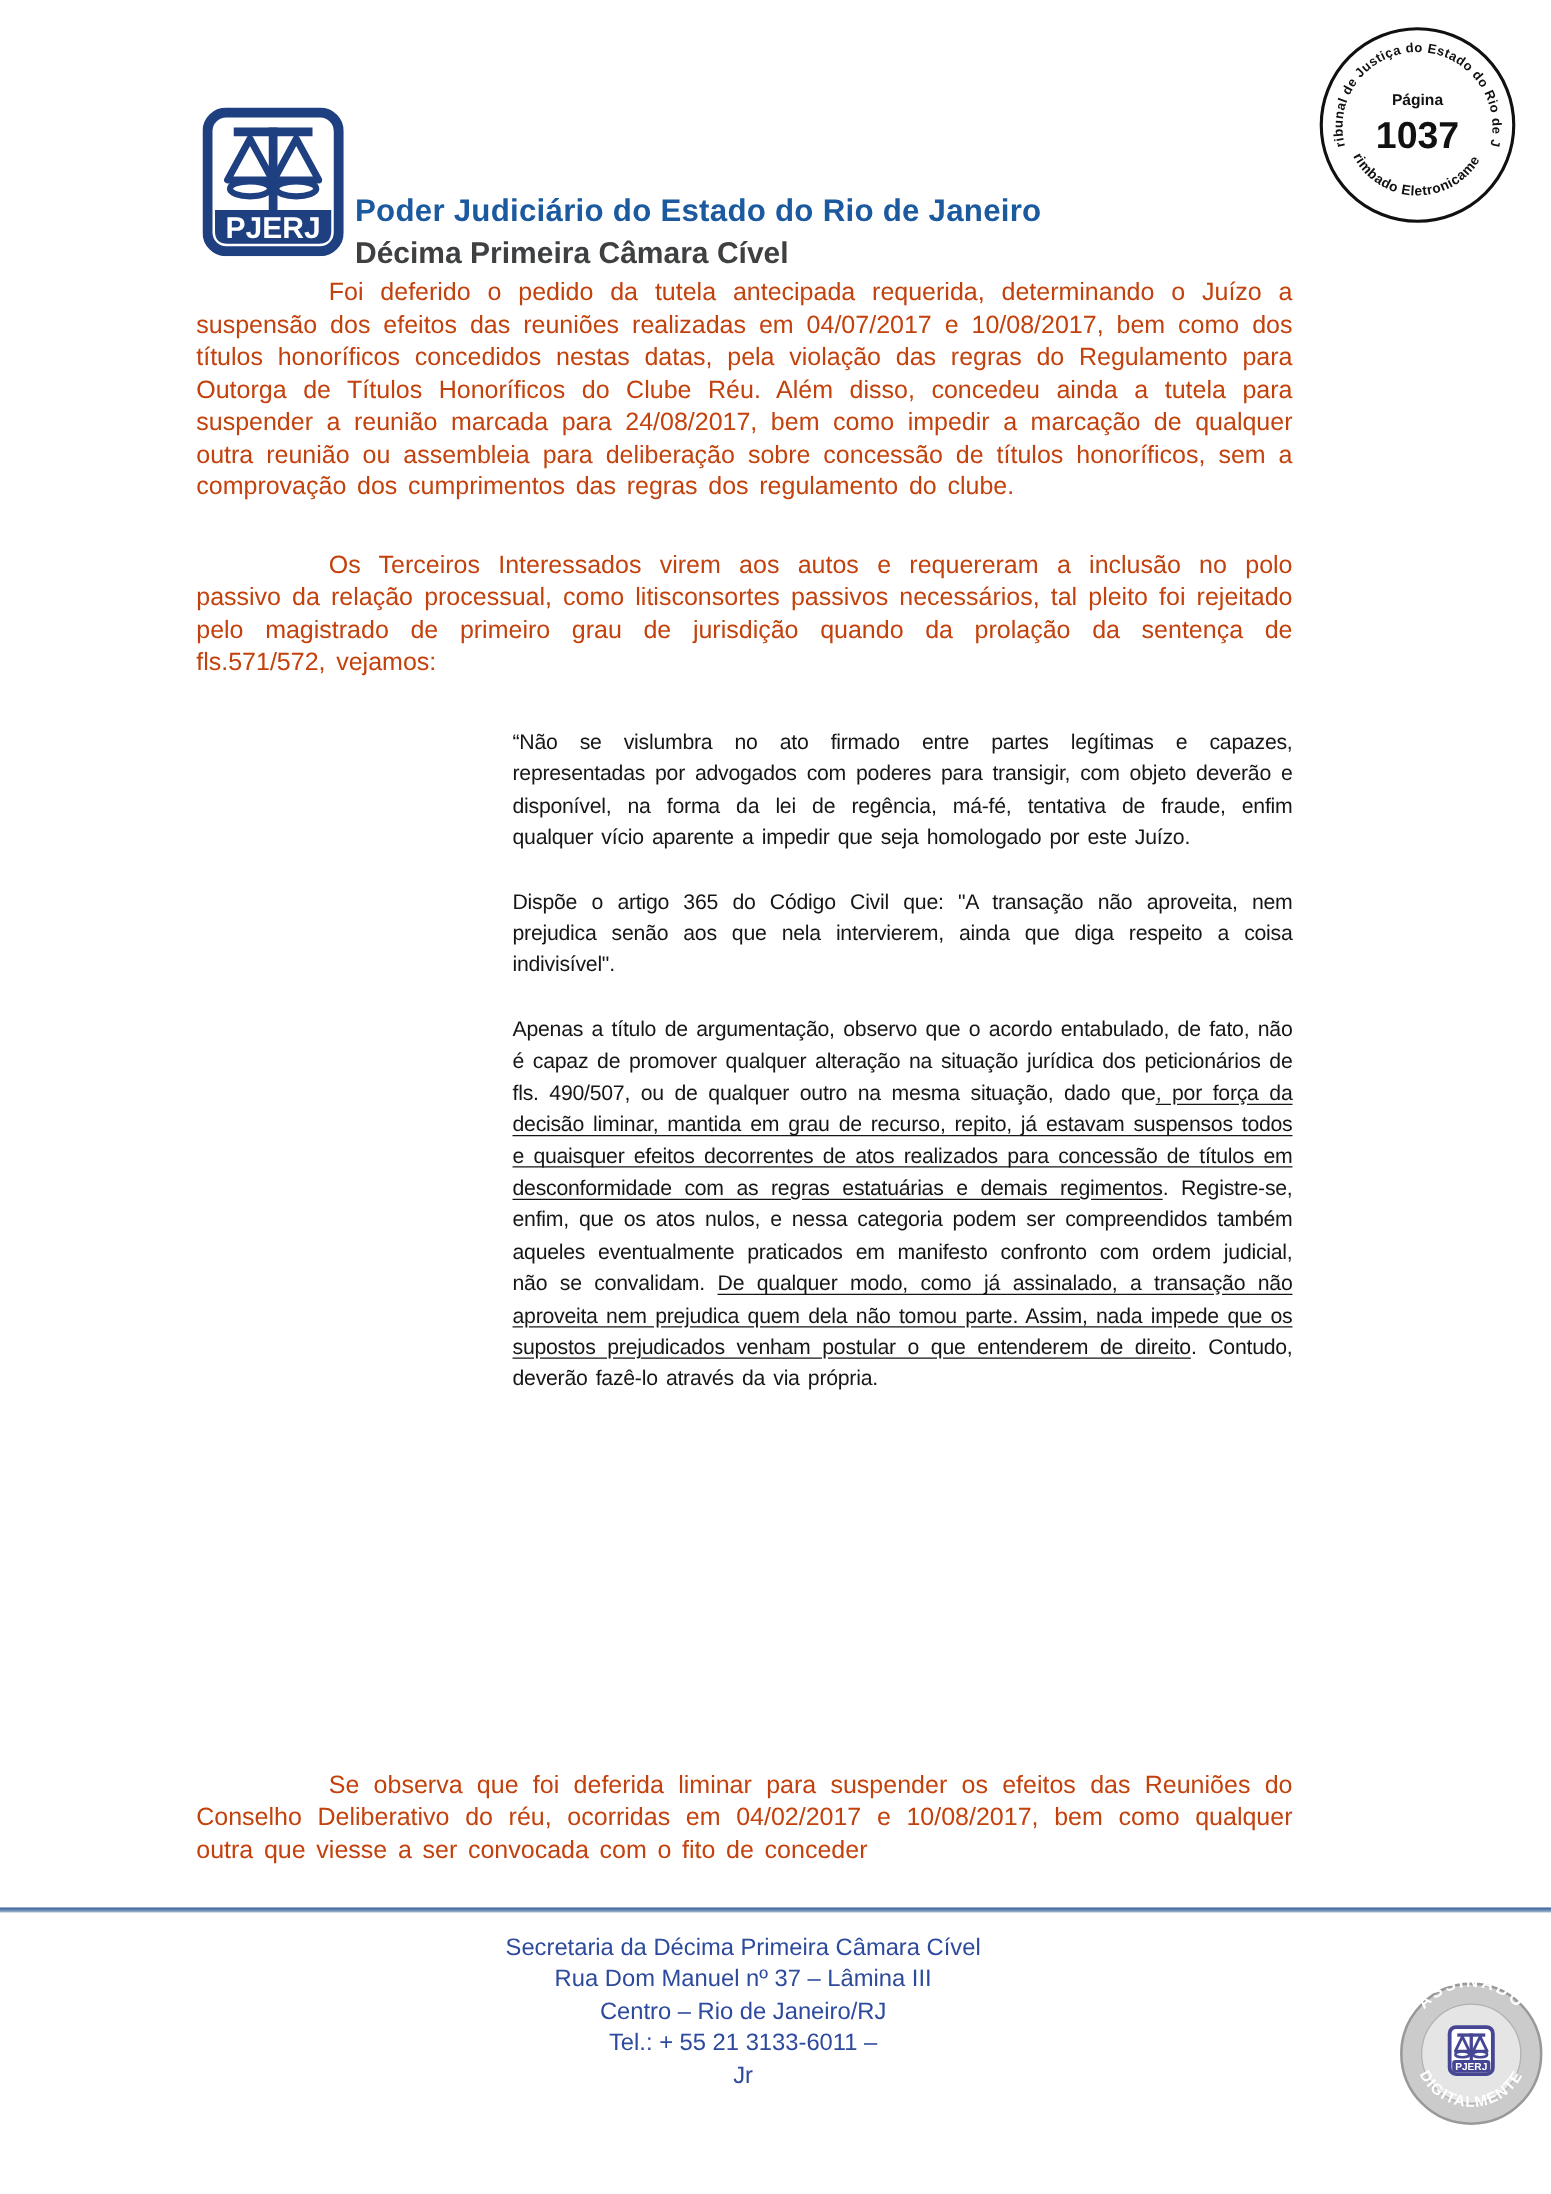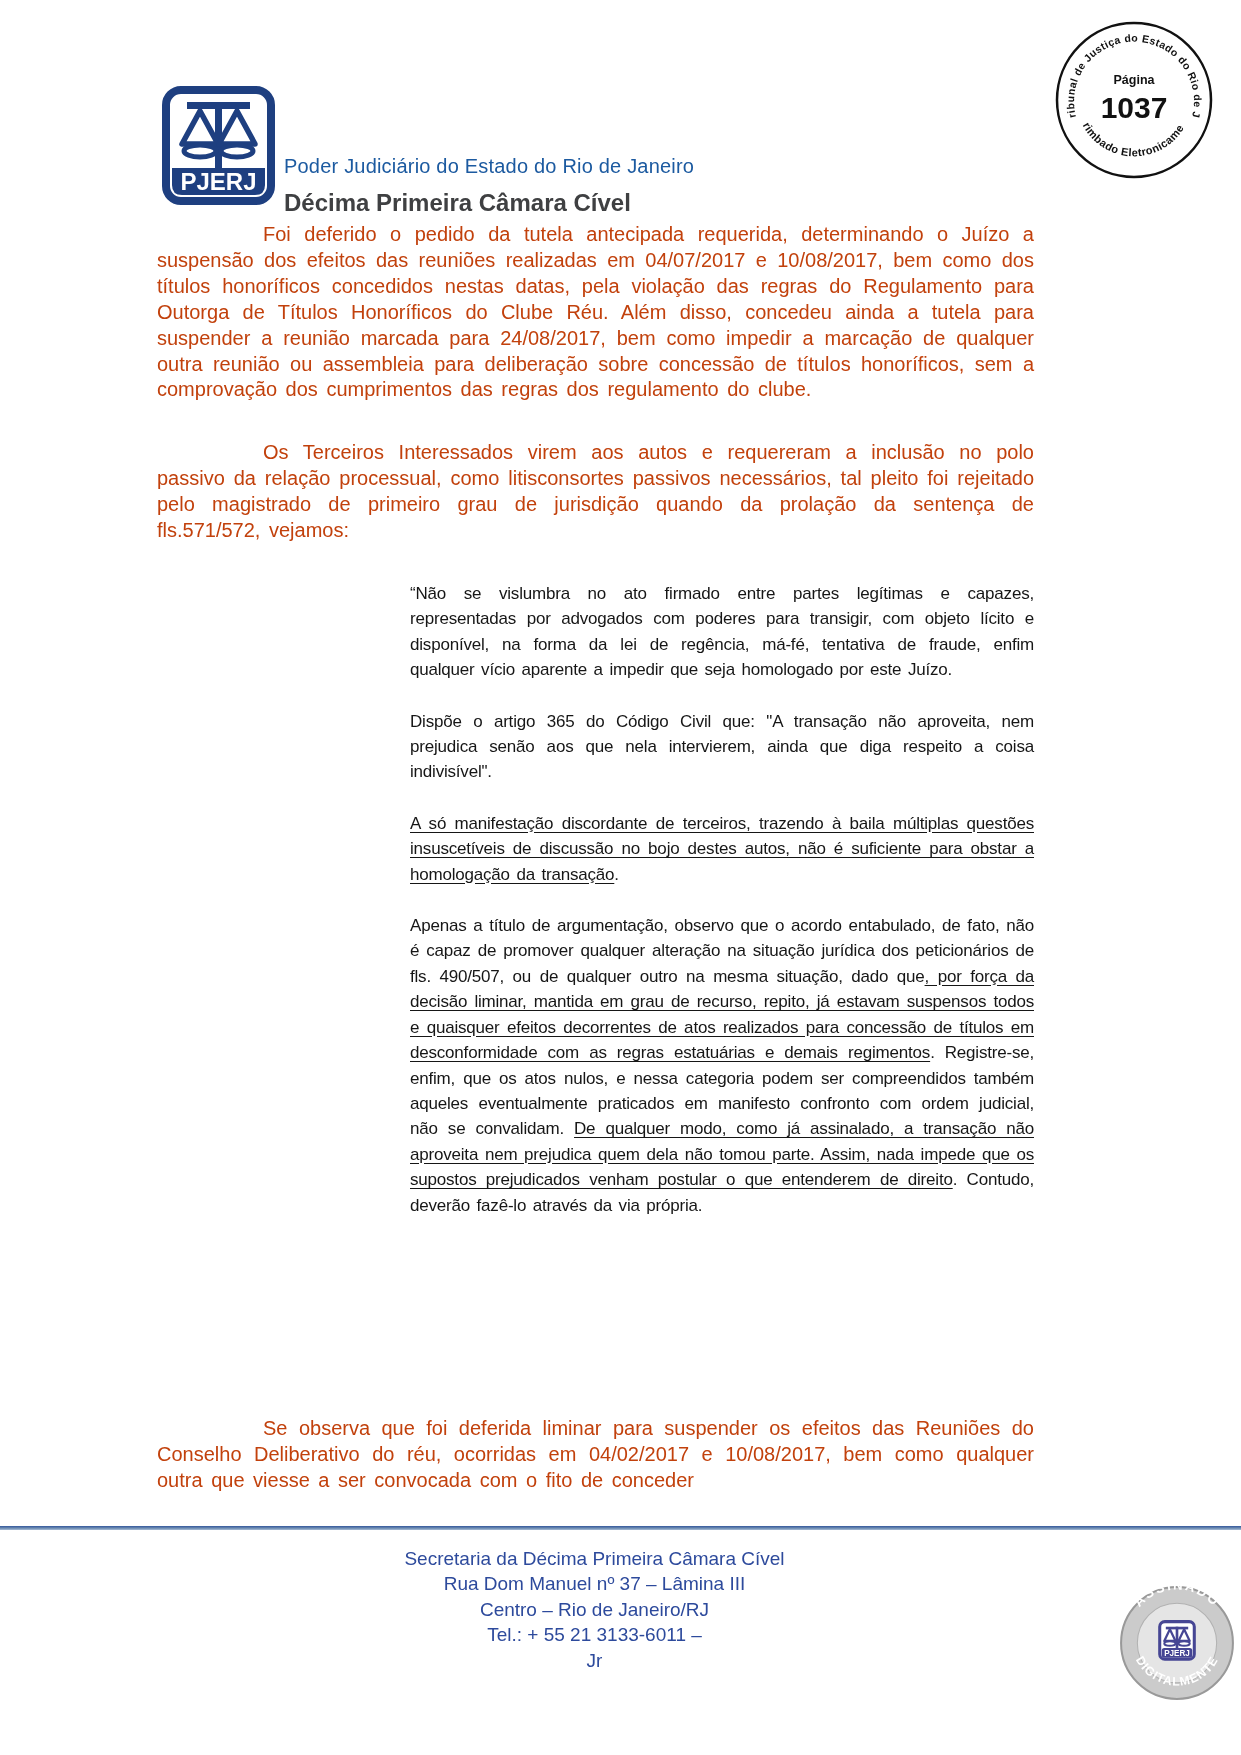--- a/index.html
+++ b/index.html
@@ -3,21 +3,21 @@
 <meta charset="utf-8">
 <style>
   html,body { margin:0; padding:0; background:#ffffff; }
   .page {
     position:relative; width:1241px; height:1755px; background:#ffffff;
     font-family:"Liberation Sans", sans-serif; color:#1b1b1b; overflow:hidden;
   }
   
   .logo { position:absolute; left:162px; top:86px; width:113px; height:119px; }
   .org-title {
-    position:absolute; left:284px; top:155px; font-size:20px; font-weight:normal;
+    position:absolute; left:284px; top:155px; font-size:25px; font-weight:bold;
     color:#1c5aa0; letter-spacing:0.2px; white-space:nowrap;
   }
   .division-title {
     position:absolute; left:284px; top:189px; font-size:24px; font-weight:bold;
     color:#3f4042; white-space:nowrap;
   }
   .stamp { position:absolute; left:1052px; top:18px; width:164px; height:164px; }
   
   .para {
     position:absolute; left:157px; width:877px; font-size:20px; line-height:25.9px;
@@ -83,23 +83,22 @@
       </text>
       <text x="82" y="66" text-anchor="middle" font-size="12.5" font-weight="bold" fill="#111111">Página</text>
       <text x="82" y="100" text-anchor="middle" font-size="30" font-weight="bold" fill="#111111">1037</text>
     </svg>
   </div>
 
   <div class="para indent p1">Foi deferido o pedido da tutela antecipada requerida, determinando o Juízo a suspensão dos efeitos das reuniões realizadas em 04/07/2017 e 10/08/2017, bem como dos títulos honoríficos concedidos nestas datas, pela violação das regras do Regulamento para Outorga de Títulos Honoríficos do Clube Réu. Além disso, concedeu ainda a tutela para suspender a reunião marcada para 24/08/2017, bem como impedir a marcação de qualquer outra reunião ou assembleia para deliberação sobre concessão de títulos honoríficos, sem a comprovação dos cumprimentos das regras dos regulamento do clube.</div>
   <div class="para indent p2">Os Terceiros Interessados virem aos autos e requereram a inclusão no polo passivo da relação processual, como litisconsortes passivos necessários, tal pleito foi rejeitado pelo magistrado de primeiro grau de jurisdição quando da prolação da sentença de fls.571/572, vejamos:</div>
 
   <div class="quote">
-    <p>“Não se vislumbra no ato firmado entre partes legítimas e capazes, representadas por advogados com poderes para transigir, com objeto lícito e disponível, na forma da lei de regência, má-fé, tentativa de fraude, enfim qualquer vício aparente a impedir que seja homologado por este Juízo.</p>
+    <p>“Não se vislumbra no ato firmado entre partes legítimas e capazes, representadas por advogados com poderes para transigir, com objeto deverão e disponível, na forma da lei de regência, má-fé, tentativa de fraude, enfim qualquer vício aparente a impedir que seja homologado por este Juízo.</p>
     <p>Dispõe o artigo 365 do Código Civil que: "A transação não aproveita, nem prejudica senão aos que nela intervierem, ainda que diga respeito a coisa indivisível".</p>
-    <p><u>A só manifestação discordante de terceiros, trazendo à baila múltiplas questões insuscetíveis de discussão no bojo destes autos, não é suficiente para obstar a homologação da transação</u><span>.</span></p>
     <p><span>Apenas a título de argumentação, observo que o acordo entabulado, de fato, não é capaz de promover qualquer alteração na situação jurídica dos peticionários de fls. 490/507, ou de qualquer outro na mesma situação, dado que</span><u>, por força da decisão liminar, mantida em grau de recurso, repito, já estavam suspensos todos e quaisquer efeitos decorrentes de atos realizados para concessão de títulos em desconformidade com as regras estatuárias e demais regimentos</u><span>. Registre-se, enfim, que os atos nulos, e nessa categoria podem ser compreendidos também aqueles eventualmente praticados em manifesto confronto com ordem judicial, não se convalidam. </span><u>De qualquer modo, como já assinalado, a transação não aproveita nem prejudica quem dela não tomou parte. Assim, nada impede que os supostos prejudicados venham postular o que entenderem de direito</u><span>. Contudo, deverão fazê-lo através da via própria.</span></p>
   </div>
 
   <div class="para indent closing">Se observa que foi deferida liminar para suspender os efeitos das Reuniões do Conselho Deliberativo do réu, ocorridas em 04/02/2017 e 10/08/2017, bem como qualquer outra que viesse a ser convocada com o fito de conceder</div>
 
   <div class="divider"></div>
   <div class="footer">
     <div>Secretaria da Décima Primeira Câmara Cível</div>
     <div>Rua Dom Manuel nº 37 – Lâmina III</div>
     <div>Centro – Rio de Janeiro/RJ</div>

